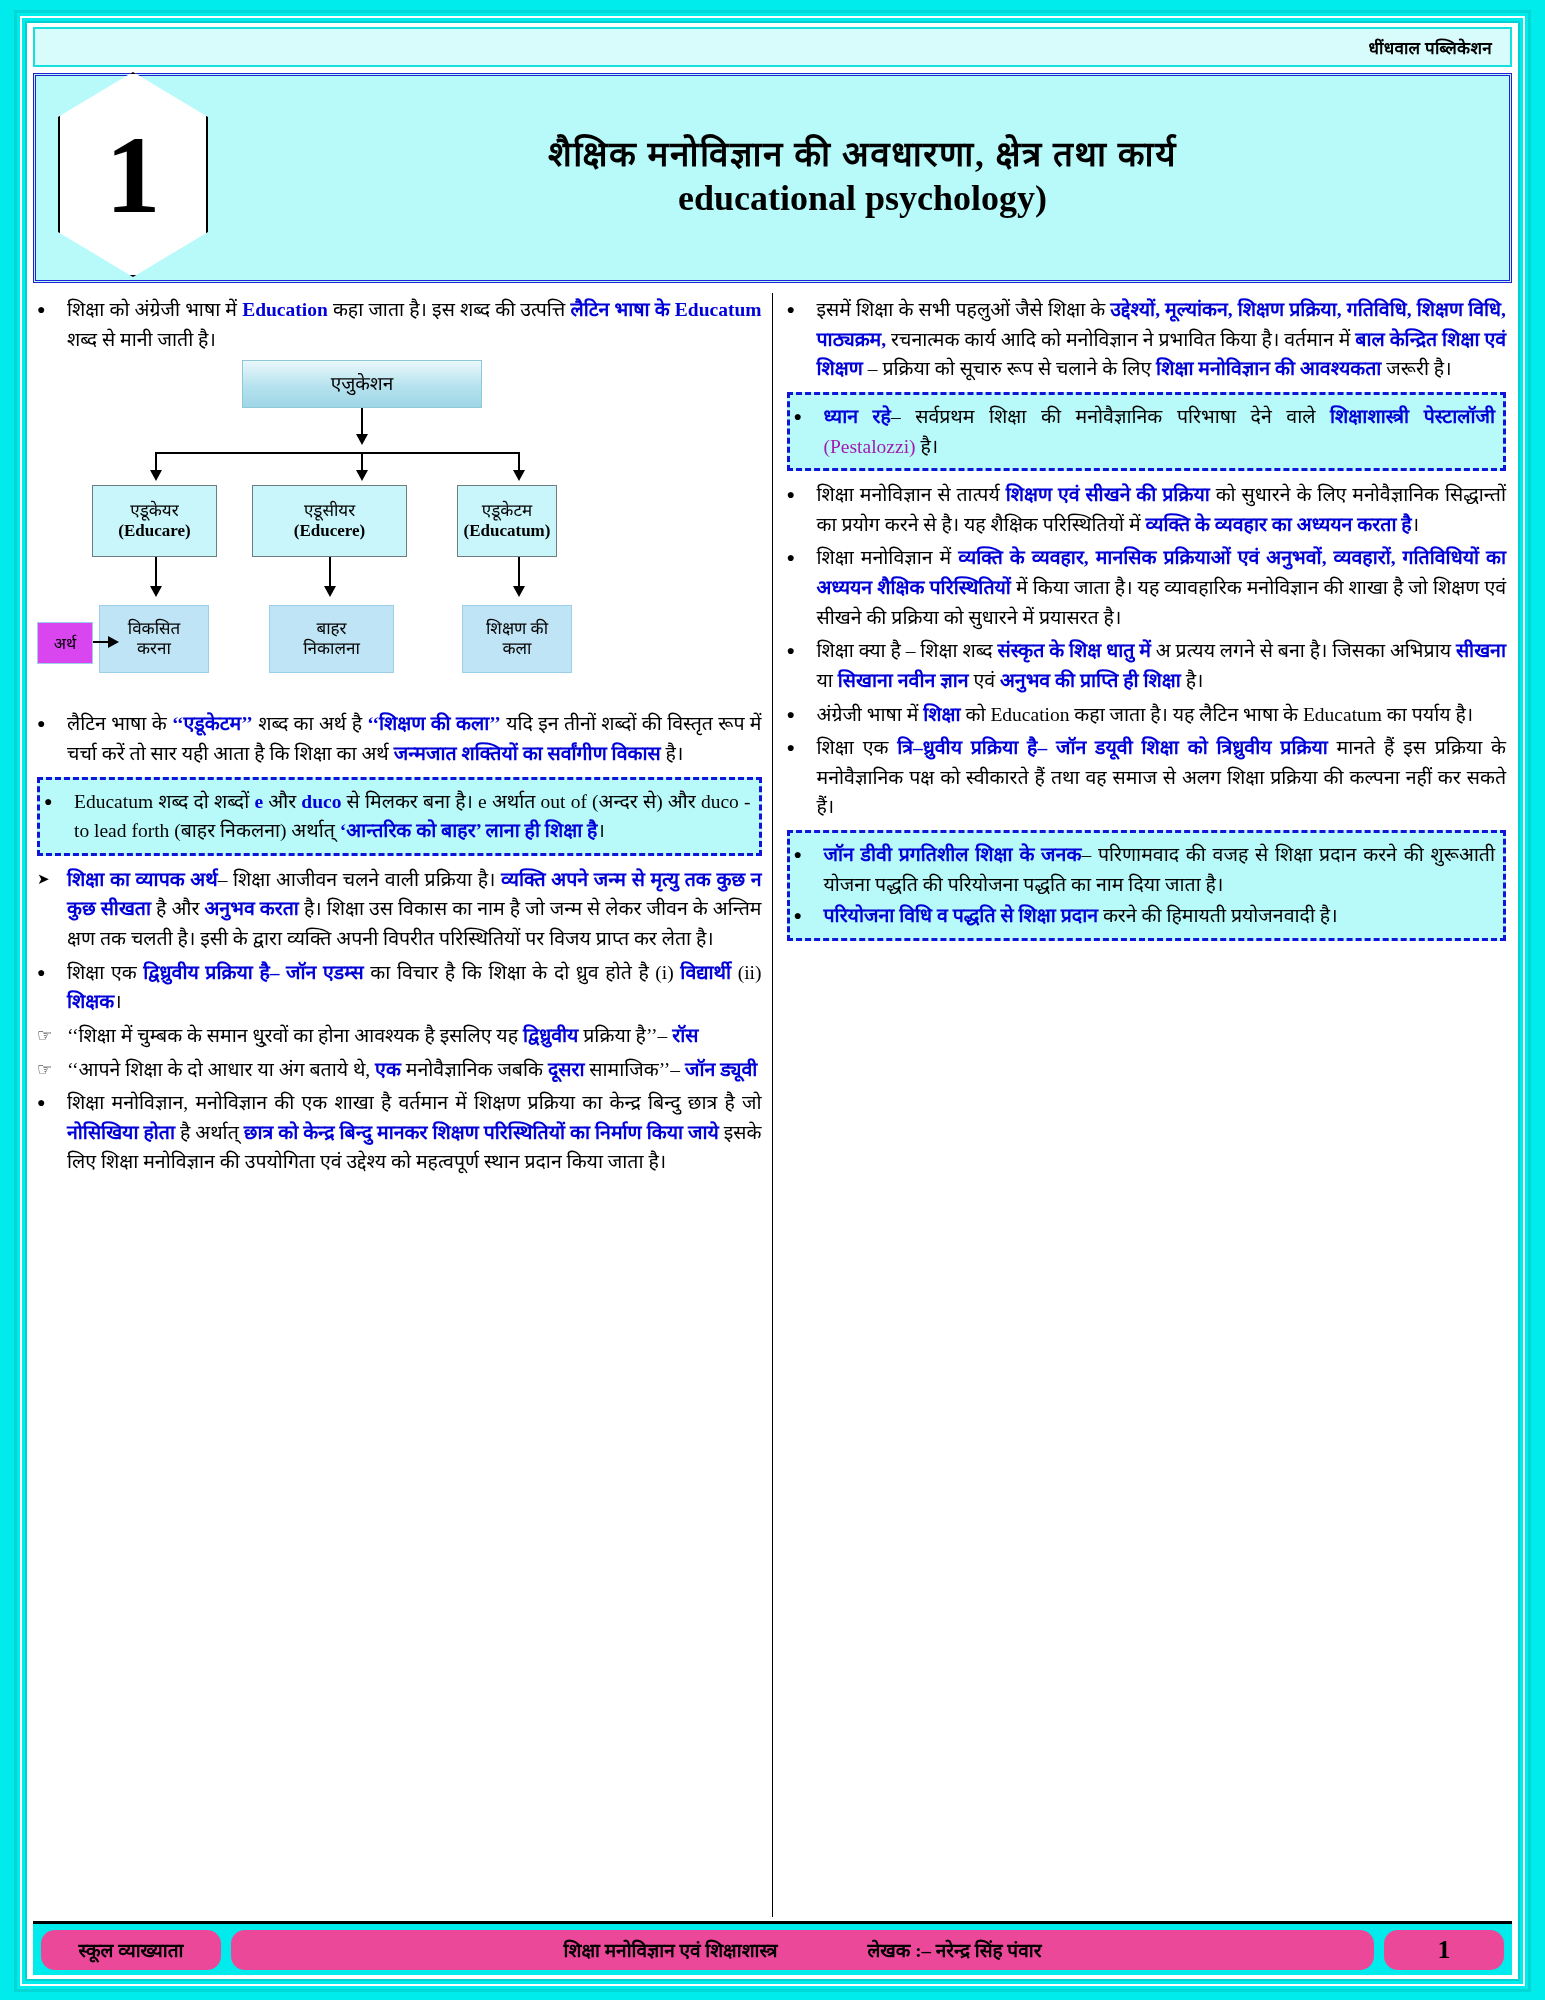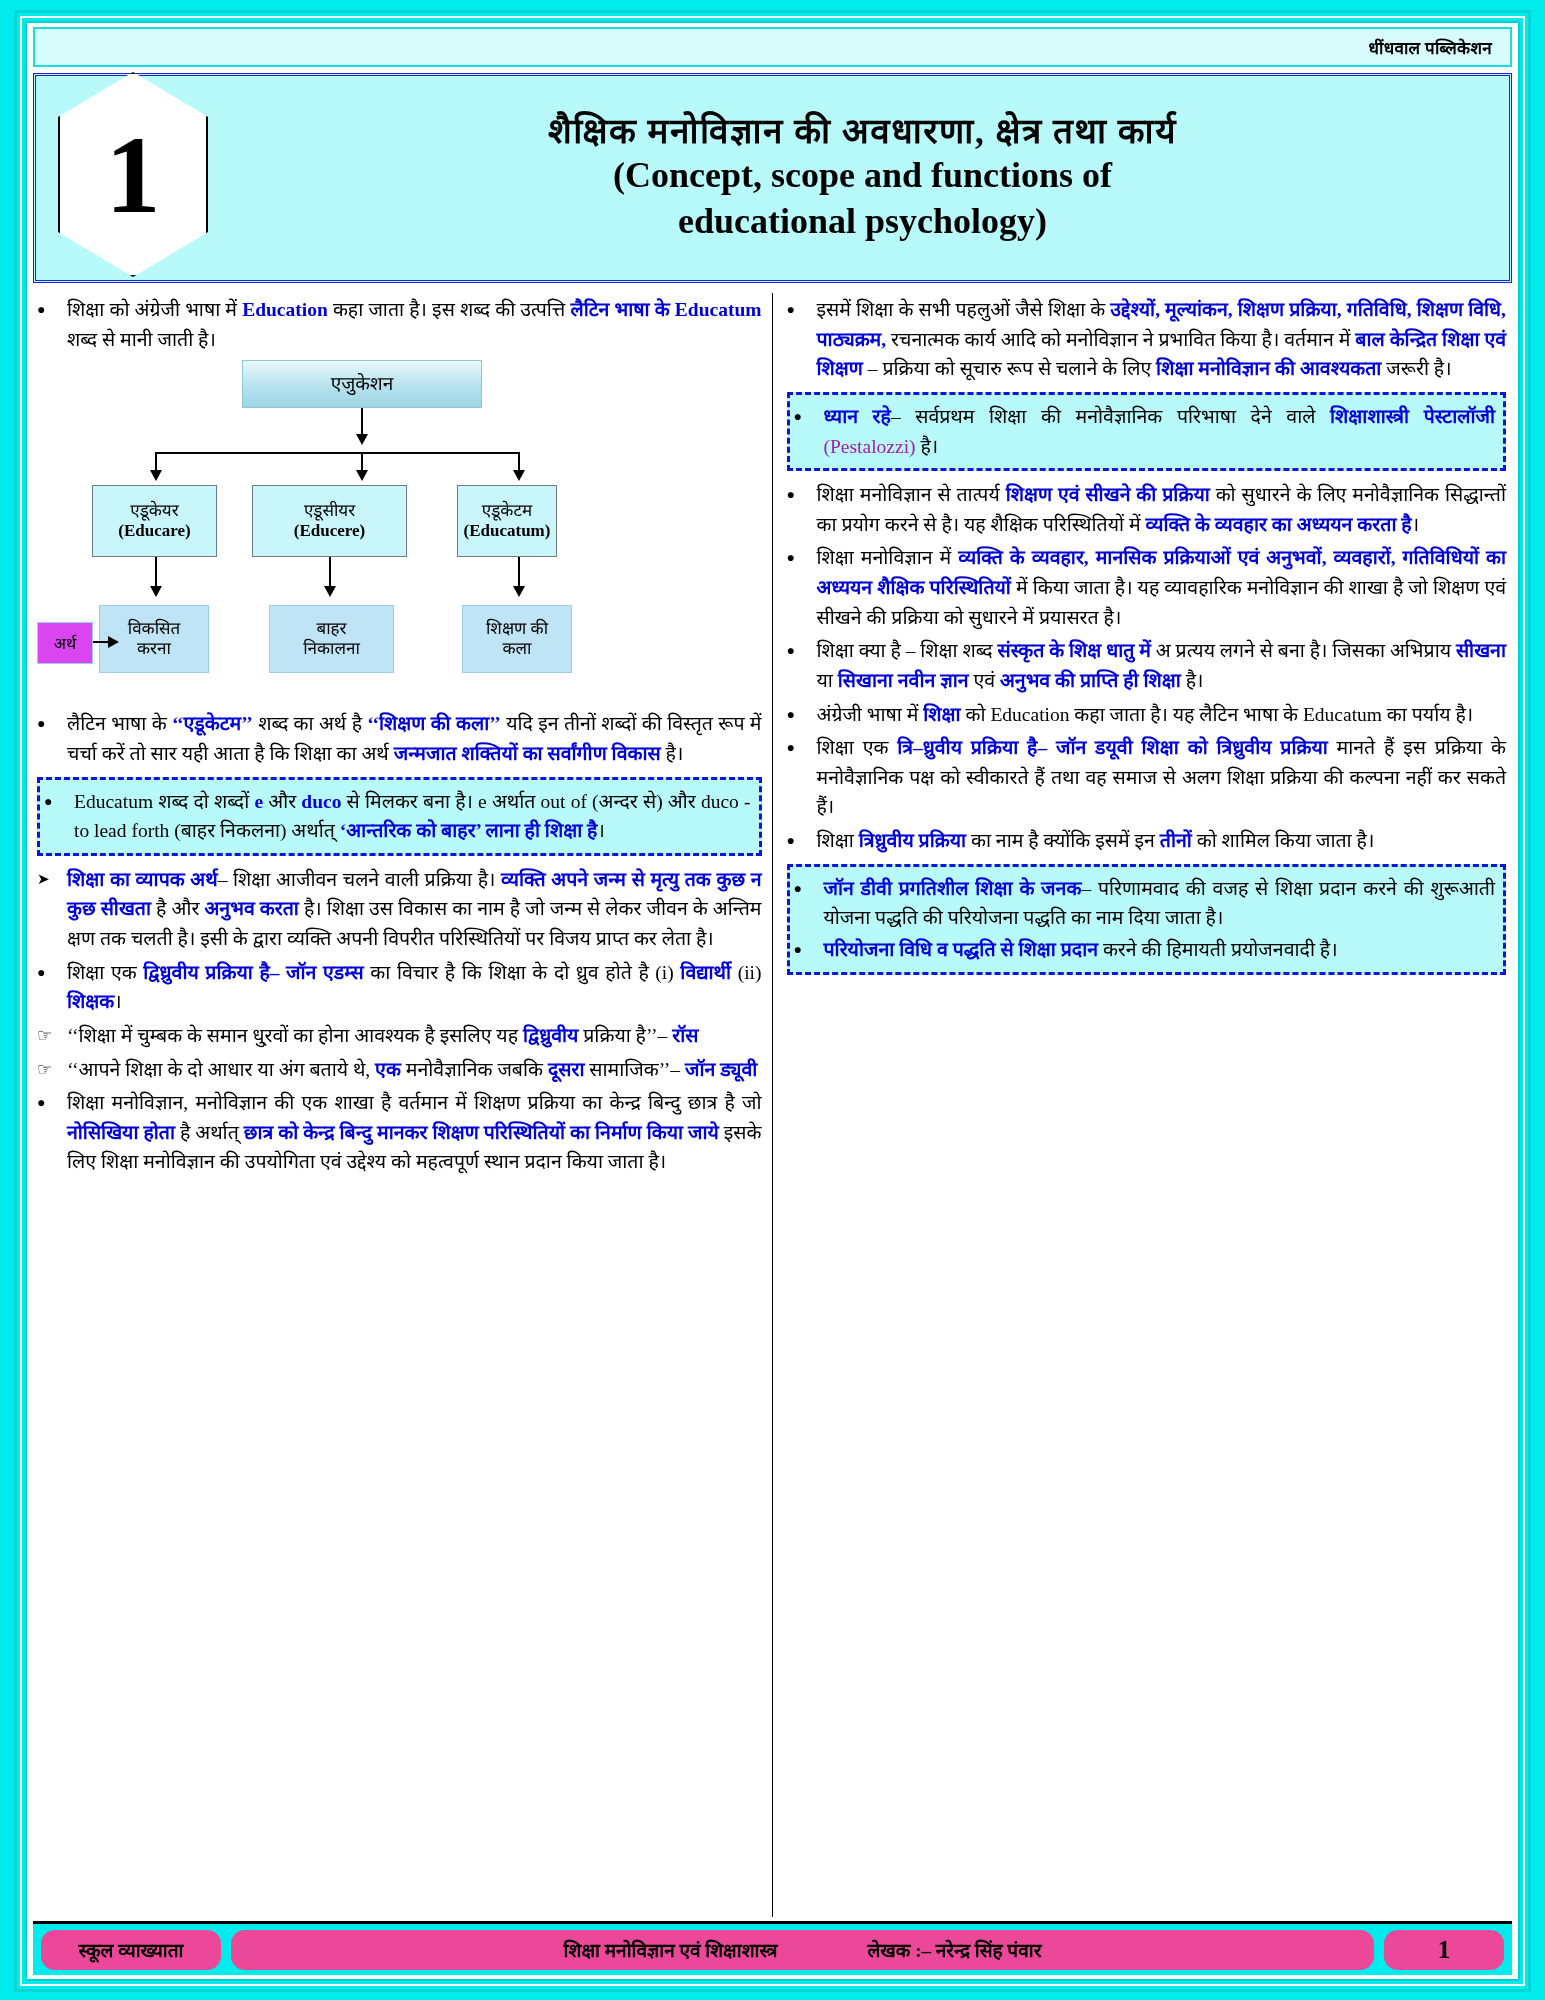--- a/index.html
+++ b/index.html
@@ -132,21 +132,20 @@
     <div class="pub-strip">
       <span>धींधवाल पब्लिकेशन</span>
     </div>
 
     <div class="title-box">
       <div class="hex">
         <span>1</span>
       </div>
       <div class="title-text">
         <div class="title-hi">शैक्षिक मनोविज्ञान की अवधारणा, क्षेत्र तथा कार्य</div>
-        <div class="title-en">(Concept, scope and functions of</div>
         <div class="title-en">educational psychology)</div>
       </div>
     </div>
 
     <div class="cols">
       <div class="col col-left">
         <ul id="left-list">
                 <li>
                   <span class="bullet dot"></span>
                   <span class="txt"><span>शिक्षा को अंग्रेजी भाषा में </span><span class="b">Education</span><span> कहा जाता है। इस शब्द की उत्पत्ति </span><span class="b">लैटिन भाषा के Educatum</span><span> शब्द से मानी जाती है।</span></span>
@@ -265,24 +264,20 @@
                   <span class="txt"><span>शिक्षा क्या है – शिक्षा शब्द </span><span class="b">संस्कृत के शिक्ष धातु में</span><span> अ प्रत्यय लगने से बना है। जिसका अभिप्राय </span><span class="b">सीखना</span><span> या </span><span class="b">सिखाना नवीन ज्ञान</span><span> एवं </span><span class="b">अनुभव की प्राप्ति ही शिक्षा</span><span> है।</span></span>
                 </li>
                 <li>
                   <span class="bullet dot"></span>
                   <span class="txt"><span>अंग्रेजी भाषा में </span><span class="b">शिक्षा</span><span> को Education कहा जाता है। यह लैटिन भाषा के Educatum का पर्याय है।</span></span>
                 </li>
                 <li>
                   <span class="bullet dot"></span>
                   <span class="txt"><span>शिक्षा एक </span><span class="b">त्रि–ध्रुवीय प्रक्रिया है– जॉन डयूवी शिक्षा को त्रिध्रुवीय प्रक्रिया</span><span> मानते हैं इस प्रक्रिया के मनोवैज्ञानिक पक्ष को स्वीकारते हैं तथा वह समाज से अलग शिक्षा प्रक्रिया की कल्पना नहीं कर सकते हैं।</span></span>
                 </li>
-                <li>
-                  <span class="bullet dot"></span>
-                  <span class="txt"><span>शिक्षा </span><span class="b">त्रिध्रुवीय प्रक्रिया</span><span> का नाम है क्योंकि इसमें इन </span><span class="b">तीनों</span><span> को शामिल किया जाता है।</span></span>
-                </li>
                 <li style="display: block;">
                   <div class="dashbox">
                     <ul>
                       <li>
                         <span class="bullet dot"></span>
                         <span class="txt"><span class="b">जॉन डीवी प्रगतिशील शिक्षा के जनक</span><span>– परिणामवाद की वजह से शिक्षा प्रदान करने की शुरूआती योजना पद्धति की परियोजना पद्धति का नाम दिया जाता है।</span></span>
                       </li>
                       <li>
                         <span class="bullet dot"></span>
                         <span class="txt"><span class="b">परियोजना विधि व पद्धति से शिक्षा प्रदान</span><span> करने की हिमायती प्रयोजनवादी है।</span></span>

